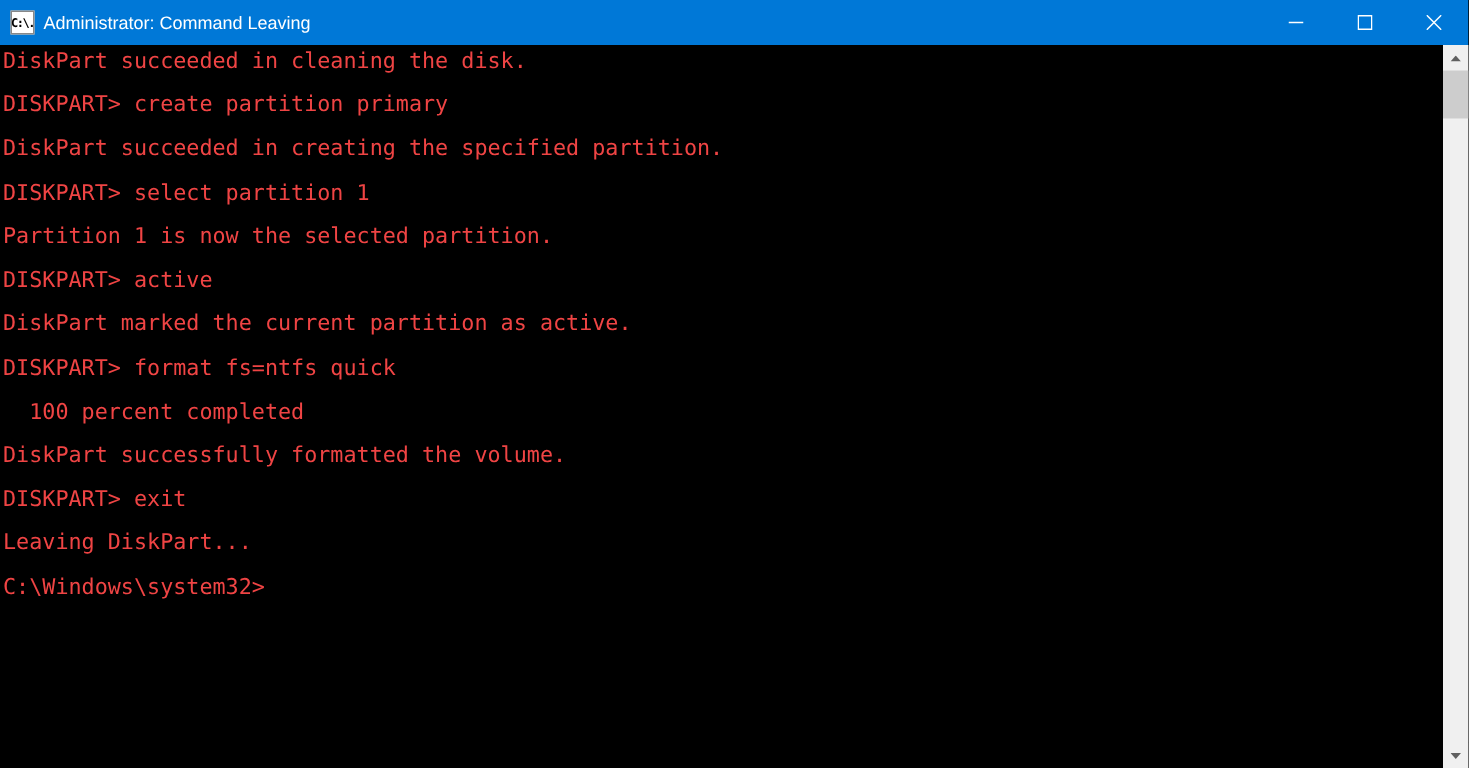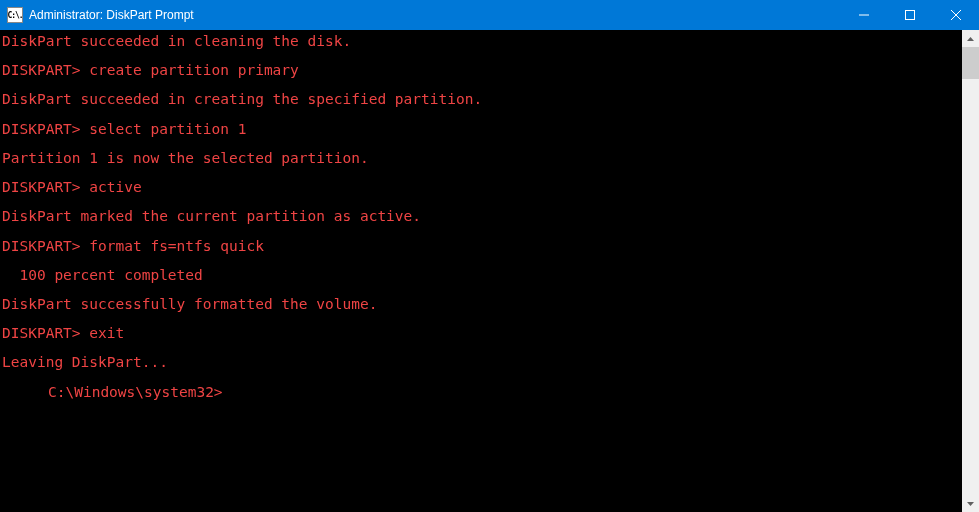--- a/index.html
+++ b/index.html
@@ -73,21 +73,20 @@
       font-size: 14.5px;
       line-height: 1.05;
       white-space: pre;
       overflow: hidden;
     }
     .terminal .line {
       margin-bottom: 14px;
     }
     .terminal .line:last-child {
       margin-bottom: 0;
-      margin-left: 46px;
     }
     .scrollbar {
       width: 17px;
       background: #f0f0f0;
       position: relative;
     }
     .scroll-arrow {
       width: 17px;
       height: 17px;
       background: #f0f0f0;
@@ -117,21 +116,21 @@
       right: 0;
       height: 32px;
       background: #cdcdcd;
     }
   </style>
 </head>
 <body>
 
 <div class="titlebar">
   <div class="titlebar-icon">C:\.</div>
-  <div class="titlebar-title">Administrator: DiskPart Prompt</div>
+  <div class="titlebar-title">Administrator: Command Leaving</div>
   <div class="window-controls">
     <div class="win-btn">
       <svg width="10" height="10" viewBox="0 0 10 10">
           <line x1="0" y1="5" x2="10" y2="5"></line>
         </svg>
     </div>
     <div class="win-btn">
       <svg width="10" height="10" viewBox="0 0 10 10">
           <rect x="0.5" y="0.5" width="9" height="9"></rect>
         </svg>

